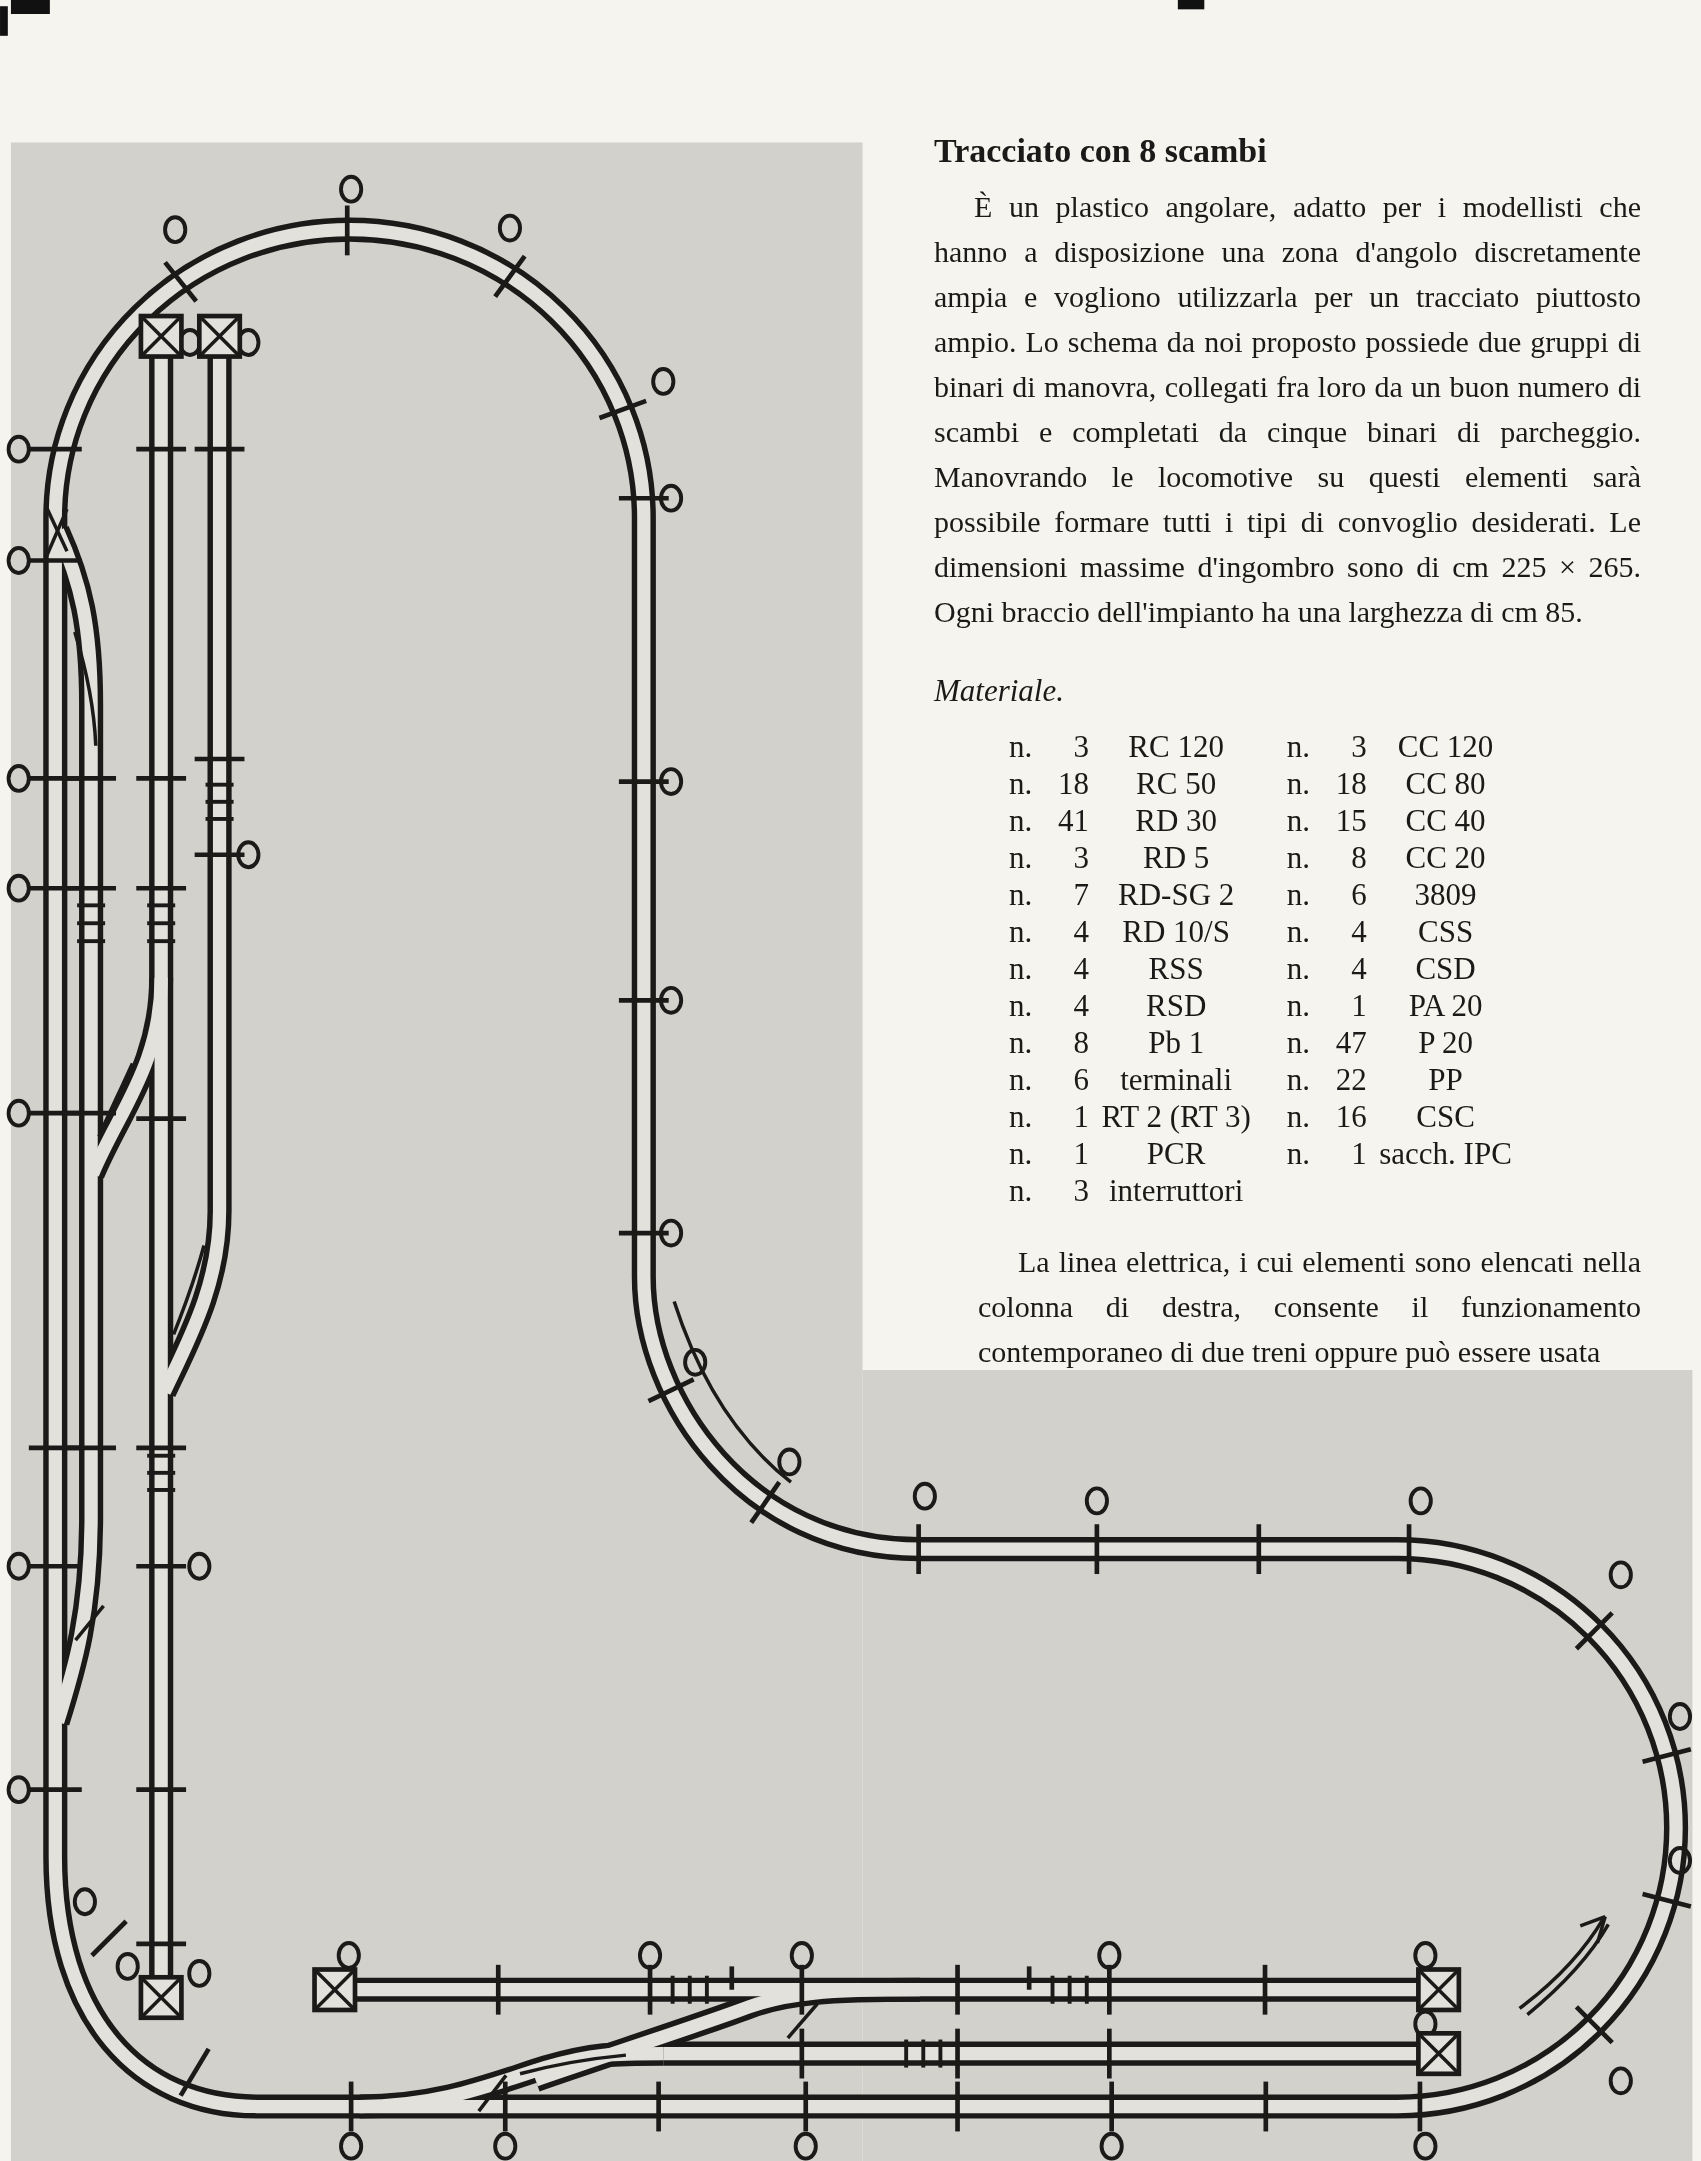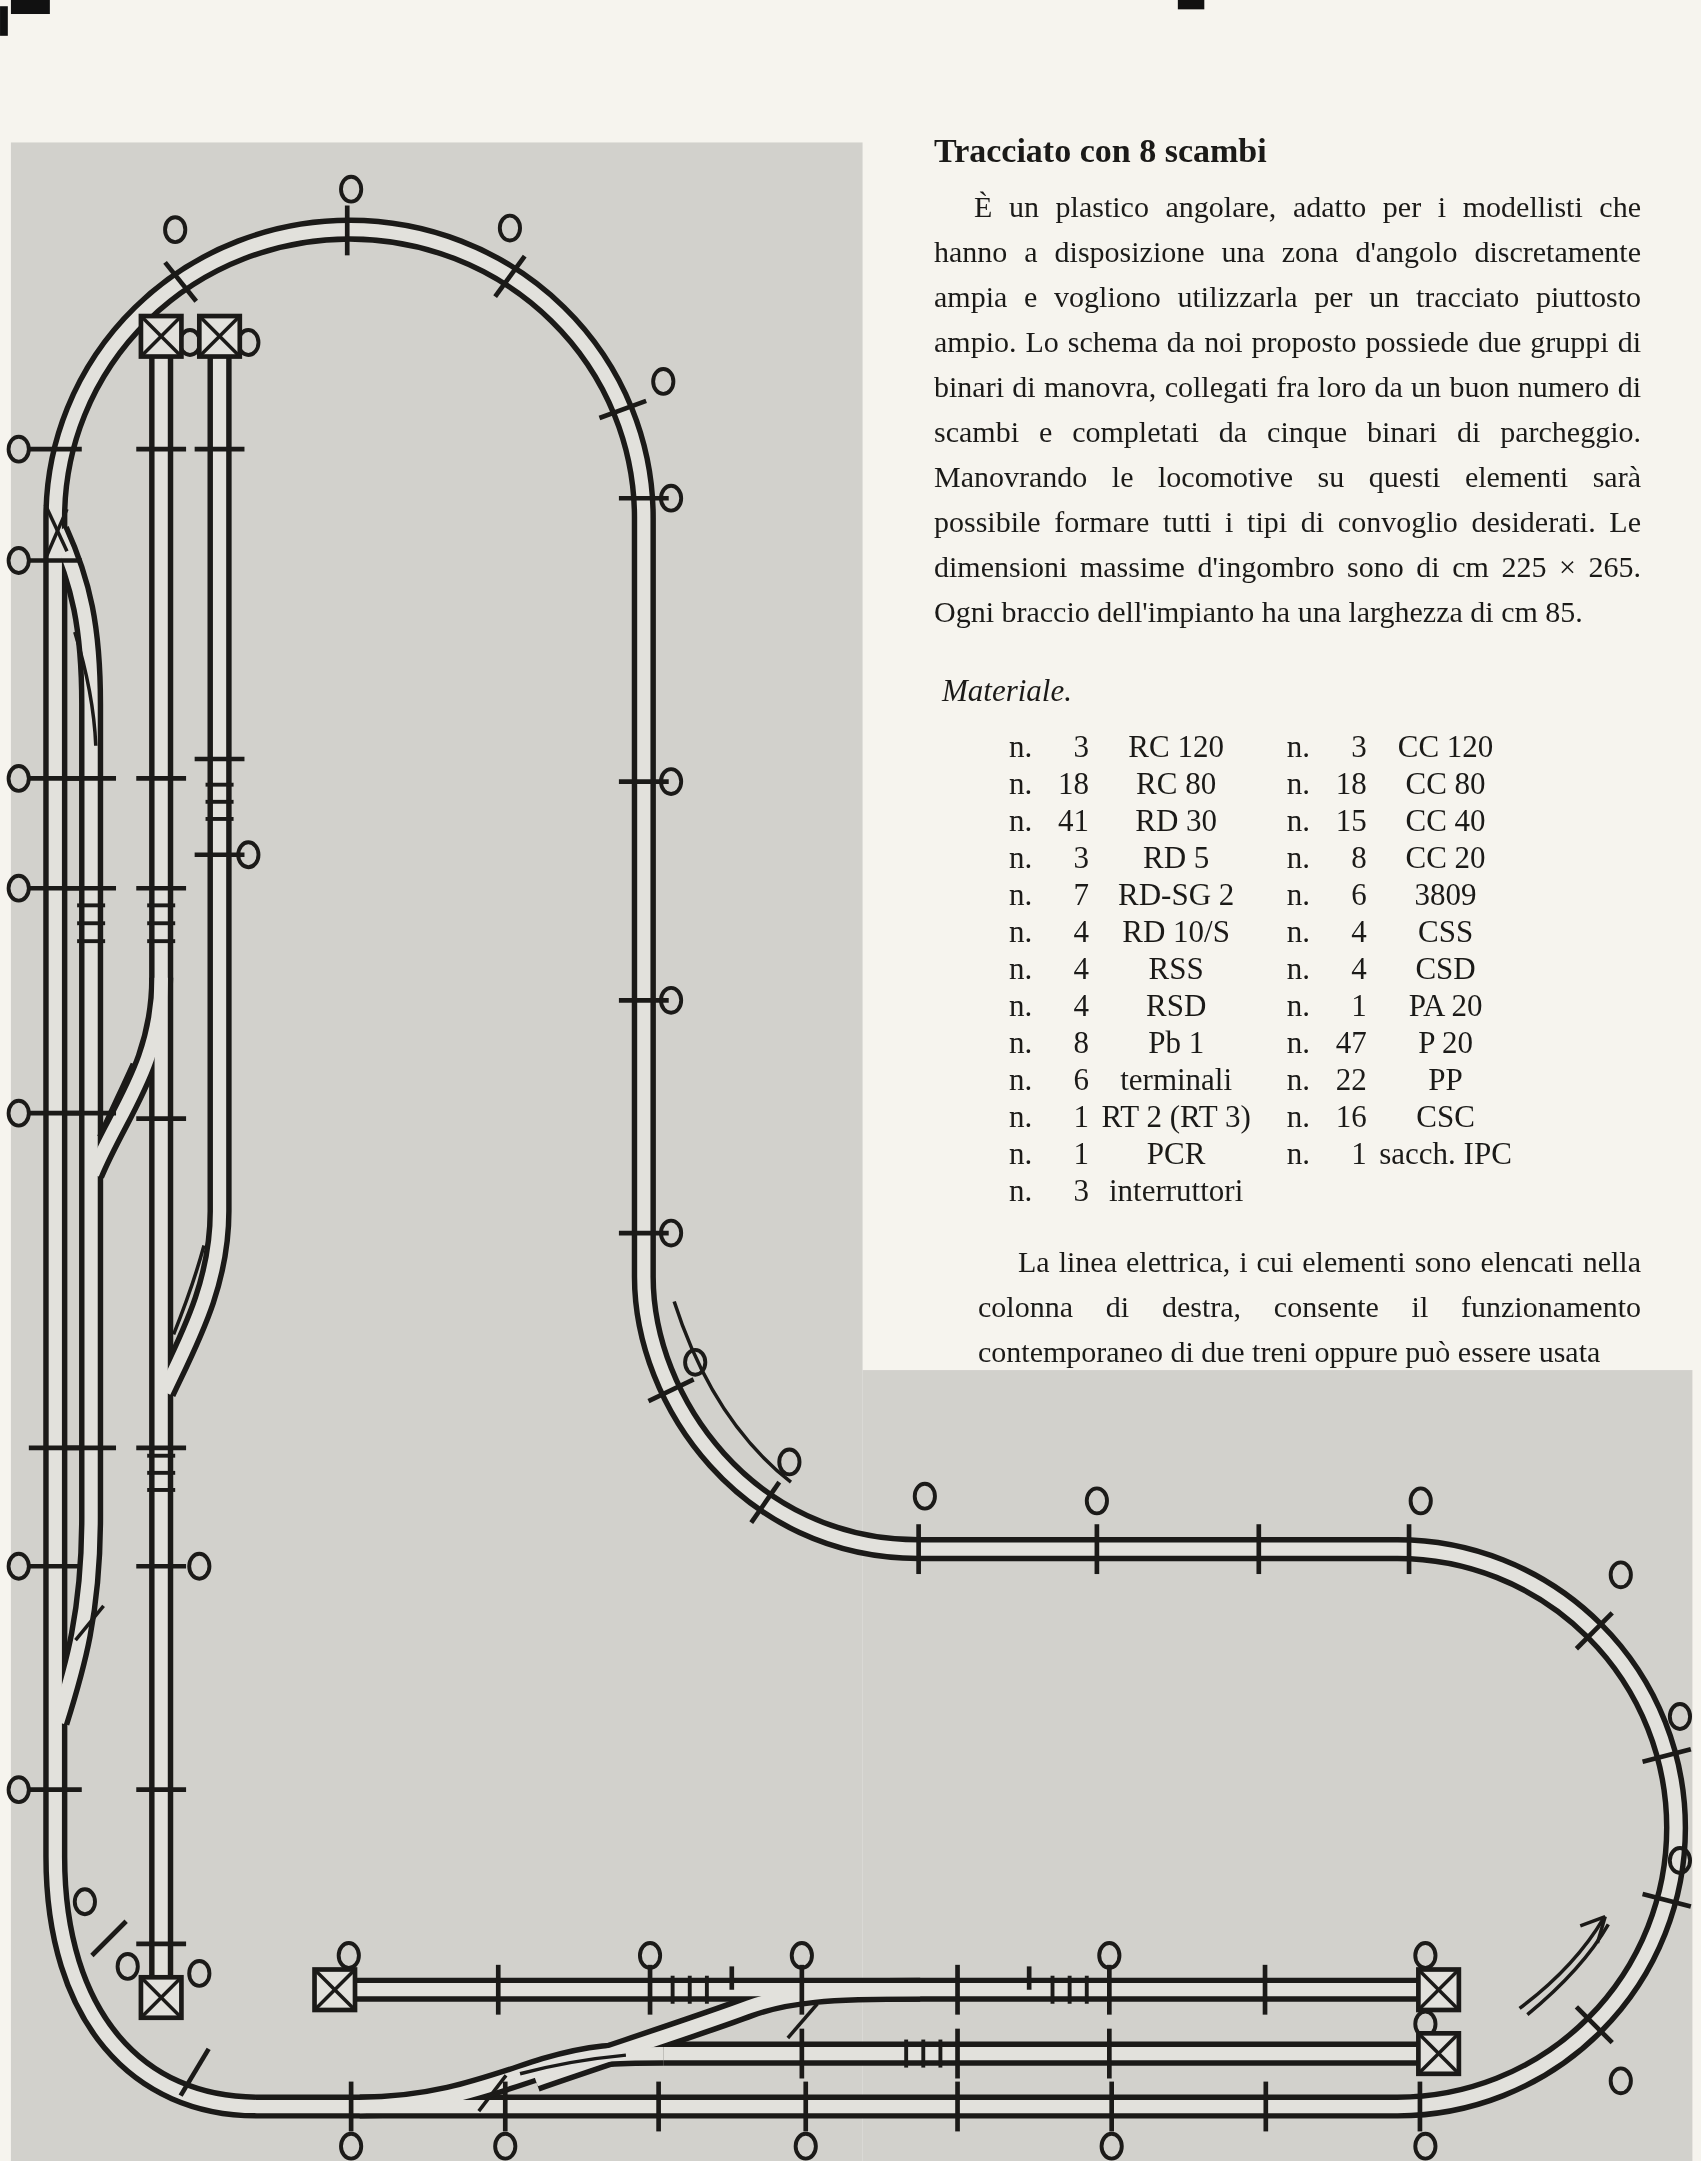--- a/index.html
+++ b/index.html
@@ -29,21 +29,21 @@
   .bufx{stroke:var(--ink);stroke-width:4.5;}
   .ins{stroke:var(--ink);stroke-width:5;}
   .arrow{fill:none;stroke:var(--ink);stroke-width:4.5;}
   .cmark{fill:#111;}
 
   
   .article{position:absolute;left:934px;top:131px;width:707px;}
   .title{font-size:34px;font-weight:700;line-height:1.15;margin:0;}
   .p{font-size:30px;line-height:45px;text-align:justify;text-indent:40px;margin:0;}
   .p1{margin-top:14px;}
-  .mat-h{font-size:31px;font-style:italic;margin:39px 0 0 8px;}
+  .mat-h{font-size:31px;font-style:italic;margin:39px 0 0 0;}
   .mat-cols{display:flex;margin-top:18.7px;}
   .mat-col1{margin-left:75px;}
   .mat-col2{margin-left:36px;}
   .mrow{display:grid;grid-template-columns:36px 44px auto;font-size:31px;line-height:37px;}
   .mq{text-align:right;}
   .mc{padding-left:12.5px;white-space:nowrap;text-align:center;}
   .p2{margin-top:30px;margin-left:44px;}
 </style>
 </head>
 <body>
@@ -305,21 +305,21 @@
     <div class="mat-cols">
       <div class="mat-col1">
         <div class="mrow">
             <span class="mn">n.</span>
             <span class="mq">3</span>
             <span class="mc">RC 120</span>
           </div>
         <div class="mrow">
             <span class="mn">n.</span>
             <span class="mq">18</span>
-            <span class="mc">RC 80</span>
+            <span class="mc">RC 50</span>
           </div>
         <div class="mrow">
             <span class="mn">n.</span>
             <span class="mq">41</span>
             <span class="mc">RD 30</span>
           </div>
         <div class="mrow">
             <span class="mn">n.</span>
             <span class="mq">3</span>
             <span class="mc">RD 5</span>

